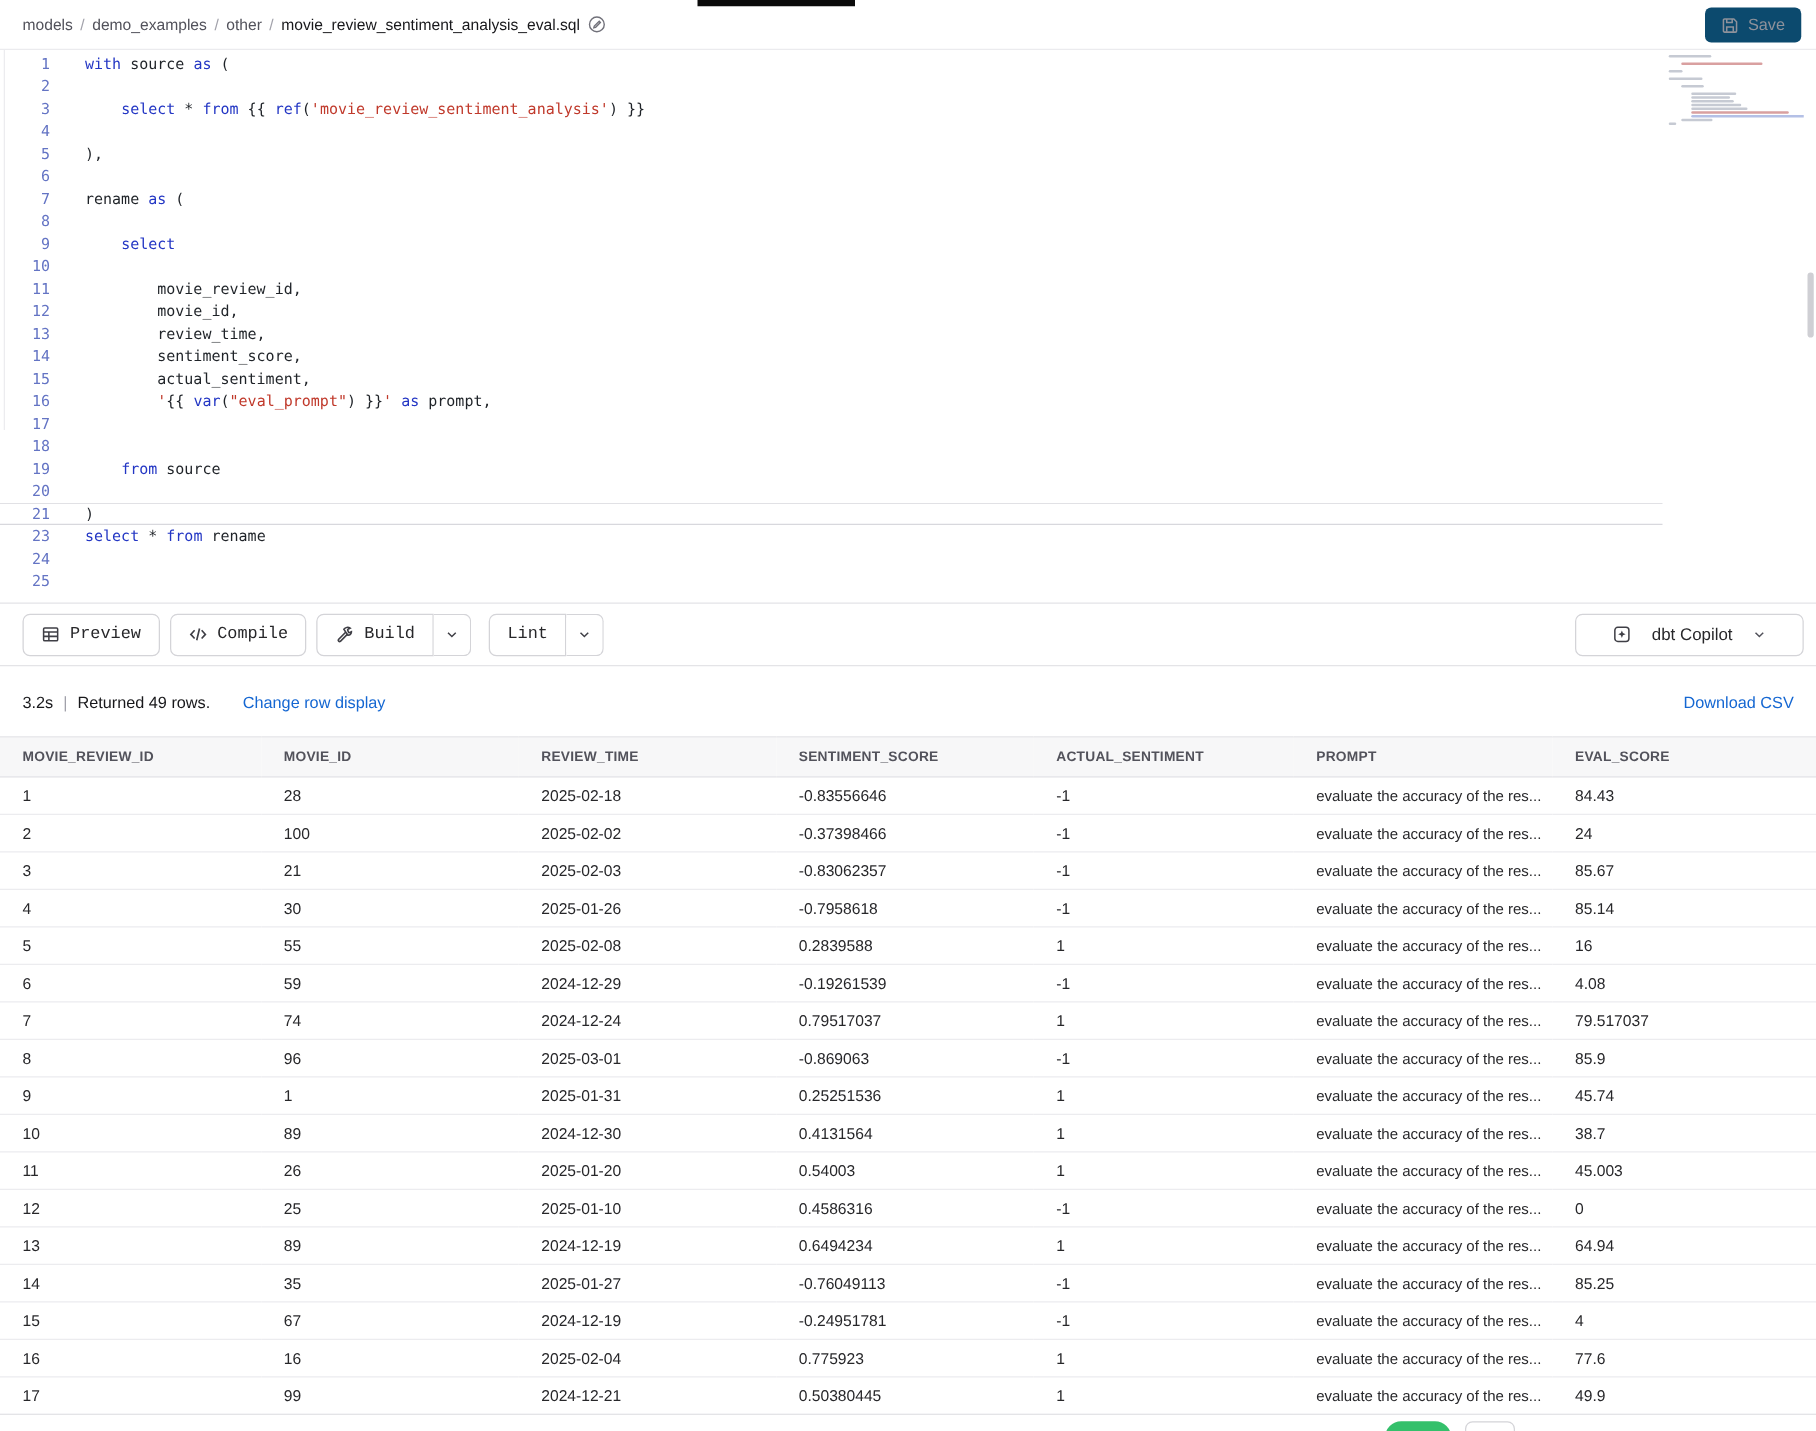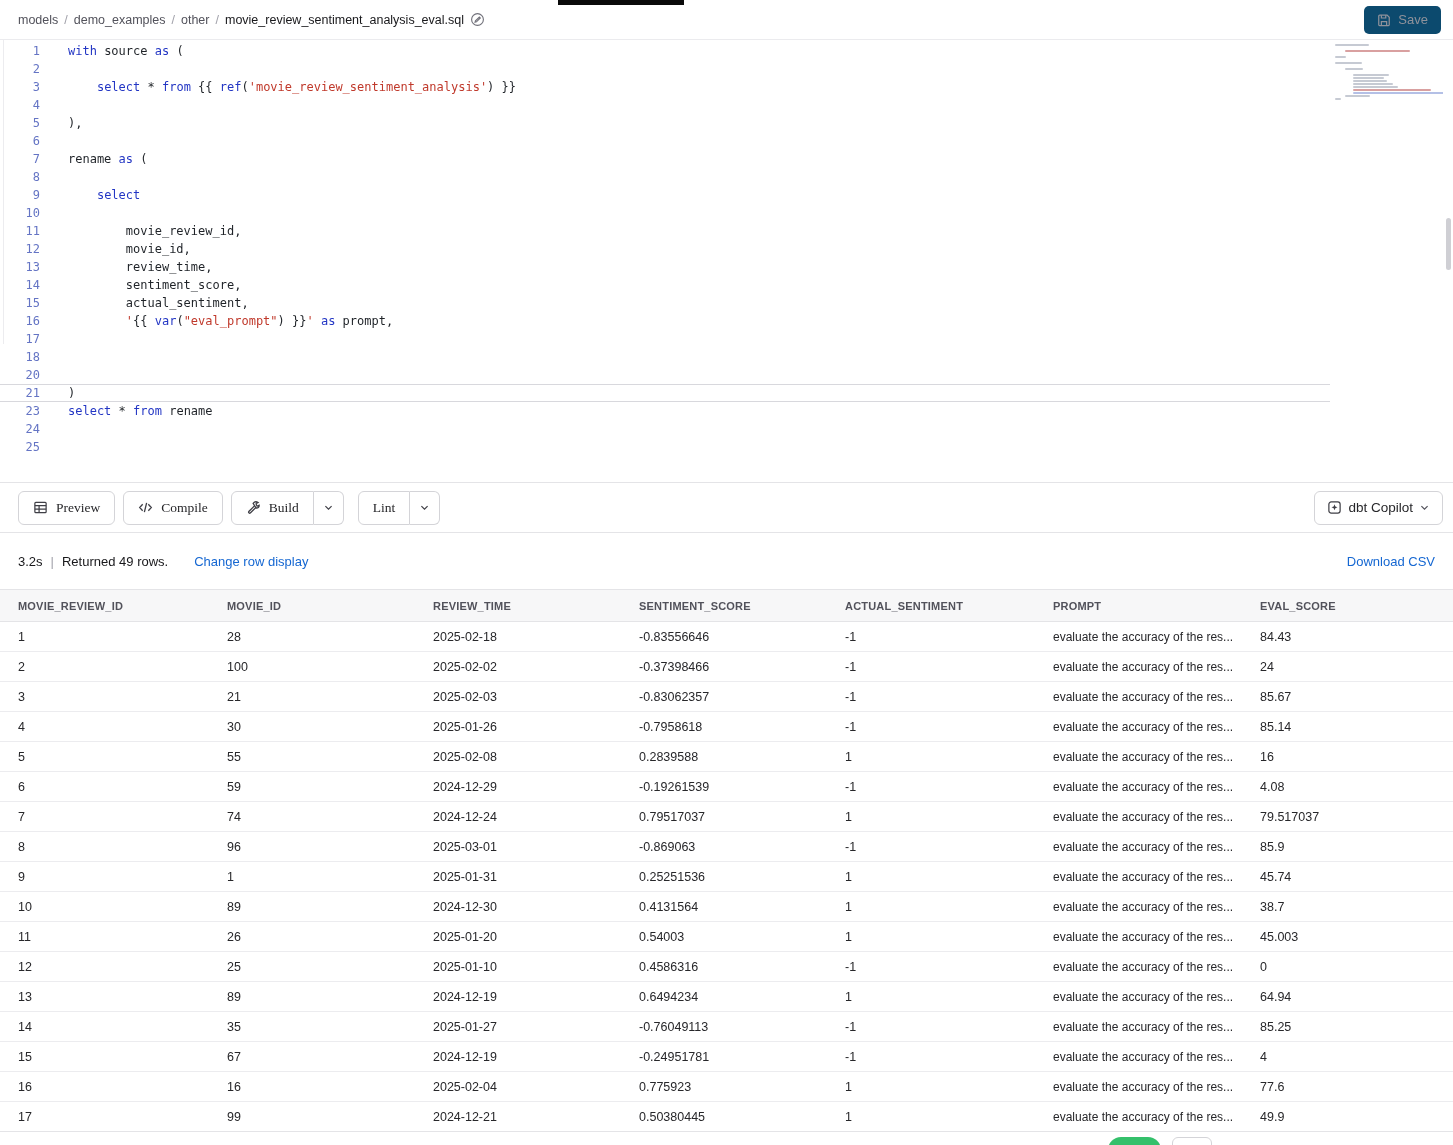--- a/index.html
+++ b/index.html
@@ -32,31 +32,31 @@
   .tok-fn{color:var(--keyword,#2336c4)}
   .tok-str{color:var(--string-literal,#c0392b)}
   .tok-pl{color:#1f2328}
   .minimap{position:absolute;top:3px;right:10px;width:112px;height:58px;overflow:hidden;cursor:pointer}
   .minimap i{display:block;height:2px;margin:1px 0 1px 4px;background:#c6cad3;border-radius:1px}
   .editor-scrollbar{position:absolute;right:2px;top:178px;width:5px;height:52px;background:#cfcfd4;border-radius:3px;cursor:grab}
 
   
   .toolbar{height:50px;display:flex;align-items:center;padding:0 10px 0 18px;border-bottom:1px solid #e4e4e7;background:#fff}
   .tb-btn{display:inline-flex;align-items:center;gap:8px;height:34px;padding:0 14px;border:1px solid #d4d4d8;
-    border-radius:6px;background:#fff;font-size:13.5px;color:#27272a;cursor:pointer;font-family:Liberation Serif, serif}
+    border-radius:6px;background:#fff;font-size:13.5px;color:#27272a;cursor:pointer;font-family:Liberation Mono, monospace}
   .gap{margin-right:8px}
   .split{display:inline-flex;margin-right:14px}
   .split .main{border-radius:6px 0 0 6px}
   .split .chev{border-radius:0 6px 6px 0;border-left:none;padding:0 9px;color:#52525b}
   .tb-icon{display:inline-flex;color:#3f3f46}
   .tabs{display:flex;height:50px;margin-left:34px}
   .tab{display:flex;align-items:center;padding:0 16px;font-size:13.5px;color:#3f3f46;position:relative;cursor:pointer}
   .tab.active{font-weight:700;color:#18181b}
   .tab.active::after{content:"";position:absolute;left:0;right:0;bottom:-1px;height:3px;background:var(--active-tab-underline,#27272a)}
-  .copilot{margin-left:auto;display:inline-flex;align-items:center;gap:6px;height:34px;padding:0 12px;
+  .copilot{margin-left:auto;display:inline-flex;align-items:center;gap:16px;height:34px;padding:0 29px;
     border:1px solid #d4d4d8;border-radius:6px;background:#fff;font-size:13.5px;color:#27272a;cursor:pointer}
 
   
   .status-row{height:56px;display:flex;align-items:center;padding:0 18px;font-size:13px;color:#3f3f46}
   .status-divider{margin:0 8px;color:#a1a1aa}
   .link{color:var(--accent-link,#1567d2);cursor:pointer}
   .change-display{margin-left:26px}
   .download{margin-left:auto}
 
   
@@ -122,20 +122,21 @@
       <div class="code-line"><span class="ln">9</span><span class="lt"><span class="tok-pl">    </span><span class="tok-kw">select</span></span></div>
       <div class="code-line"><span class="ln">10</span><span class="lt"></span></div>
       <div class="code-line"><span class="ln">11</span><span class="lt"><span class="tok-pl">        movie_review_id,</span></span></div>
       <div class="code-line"><span class="ln">12</span><span class="lt"><span class="tok-pl">        movie_id,</span></span></div>
       <div class="code-line"><span class="ln">13</span><span class="lt"><span class="tok-pl">        review_time,</span></span></div>
       <div class="code-line"><span class="ln">14</span><span class="lt"><span class="tok-pl">        sentiment_score,</span></span></div>
       <div class="code-line"><span class="ln">15</span><span class="lt"><span class="tok-pl">        actual_sentiment,</span></span></div>
       <div class="code-line"><span class="ln">16</span><span class="lt"><span class="tok-pl">        </span><span class="tok-str">'</span><span class="tok-pl">{{ </span><span class="tok-fn">var</span><span class="tok-pl">(</span><span class="tok-str">"eval_prompt"</span><span class="tok-pl">) }}</span><span class="tok-str">'</span><span class="tok-pl"> </span><span class="tok-kw">as</span><span class="tok-pl"> prompt,</span></span></div>
       <div class="code-line"><span class="ln">17</span></div>
       <div class="code-line"><span class="ln">18</span><span class="lt"></span></div>
+      <div class="code-line"><span class="ln">19</span><span class="lt"><span class="tok-pl">    </span><span class="tok-kw">from</span><span class="tok-pl"> source</span></span></div>
       <div class="code-line"><span class="ln">20</span><span class="lt"></span></div>
       <div class="code-line active"><span class="ln">21</span><span class="lt"><span class="tok-pl">)</span></span></div>
       <div class="code-line"><span class="ln">23</span><span class="lt"><span class="tok-kw">select</span><span class="tok-pl"> * </span><span class="tok-kw">from</span><span class="tok-pl"> rename</span></span></div>
       <div class="code-line"><span class="ln">24</span><span class="lt"></span></div>
       <div class="code-line"><span class="ln">25</span><span class="lt"></span></div>
     </div>
 
   <div class="minimap">
     <i style="width:30%"></i>
     <i style="width:0"></i>

